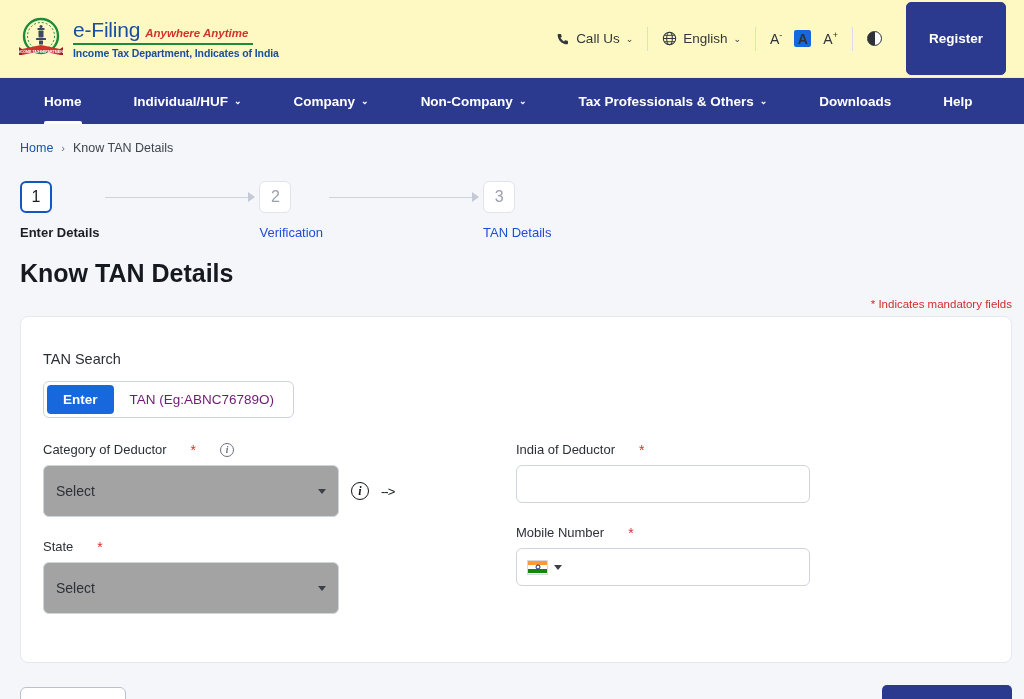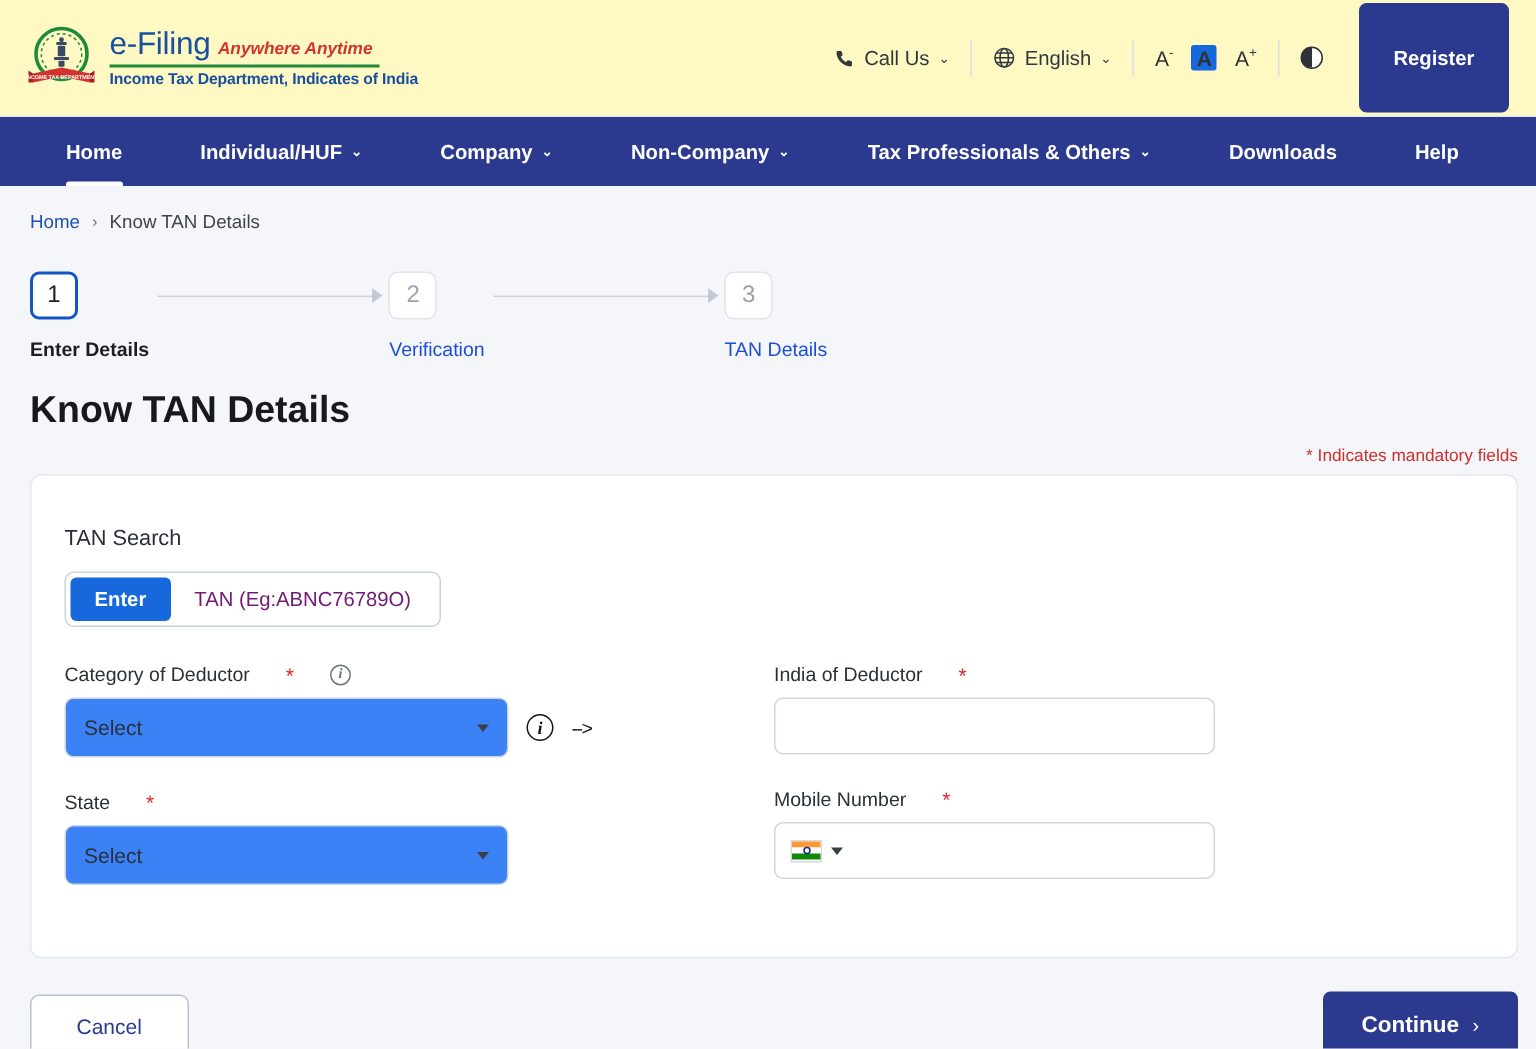--- a/index.html
+++ b/index.html
@@ -149,22 +149,22 @@
   .req { color: #e02b2b; font-size: 14px; line-height: 1; }
   .info-sm {
     width: 14px; height: 14px; border-radius: 50%;
     border: 1.2px solid #6b7280; color: #6b7280;
     font-size: 9.5px; font-weight: 700; font-style: italic;
     display: inline-flex; align-items: center; justify-content: center;
     cursor: pointer; font-family: "Liberation Serif", serif;
   }
   .ctl-row { display: flex; align-items: center; gap: 12px; }
   .select {
-    width: 296px; height: 40px; border: 1px solid #cfd4dd; border-radius: 6px;
-    background: #3b82f6; display: flex; align-items: center;
+    width: 296px; height: 52px; border: 1px solid #cfd4dd; border-radius: 6px;
+    background: #a3a3a3; display: flex; align-items: center;
     padding: 0 12px; font-size: 14px; color: #2b3038; cursor: pointer;
     position: relative;
   }
   .caret {
     margin-left: auto; width: 0; height: 0;
     border-left: 4.5px solid transparent; border-right: 4.5px solid transparent;
     border-top: 5px solid #3a3f47;
   }
   .info-bold {
     width: 18px; height: 18px; border-radius: 50%;

